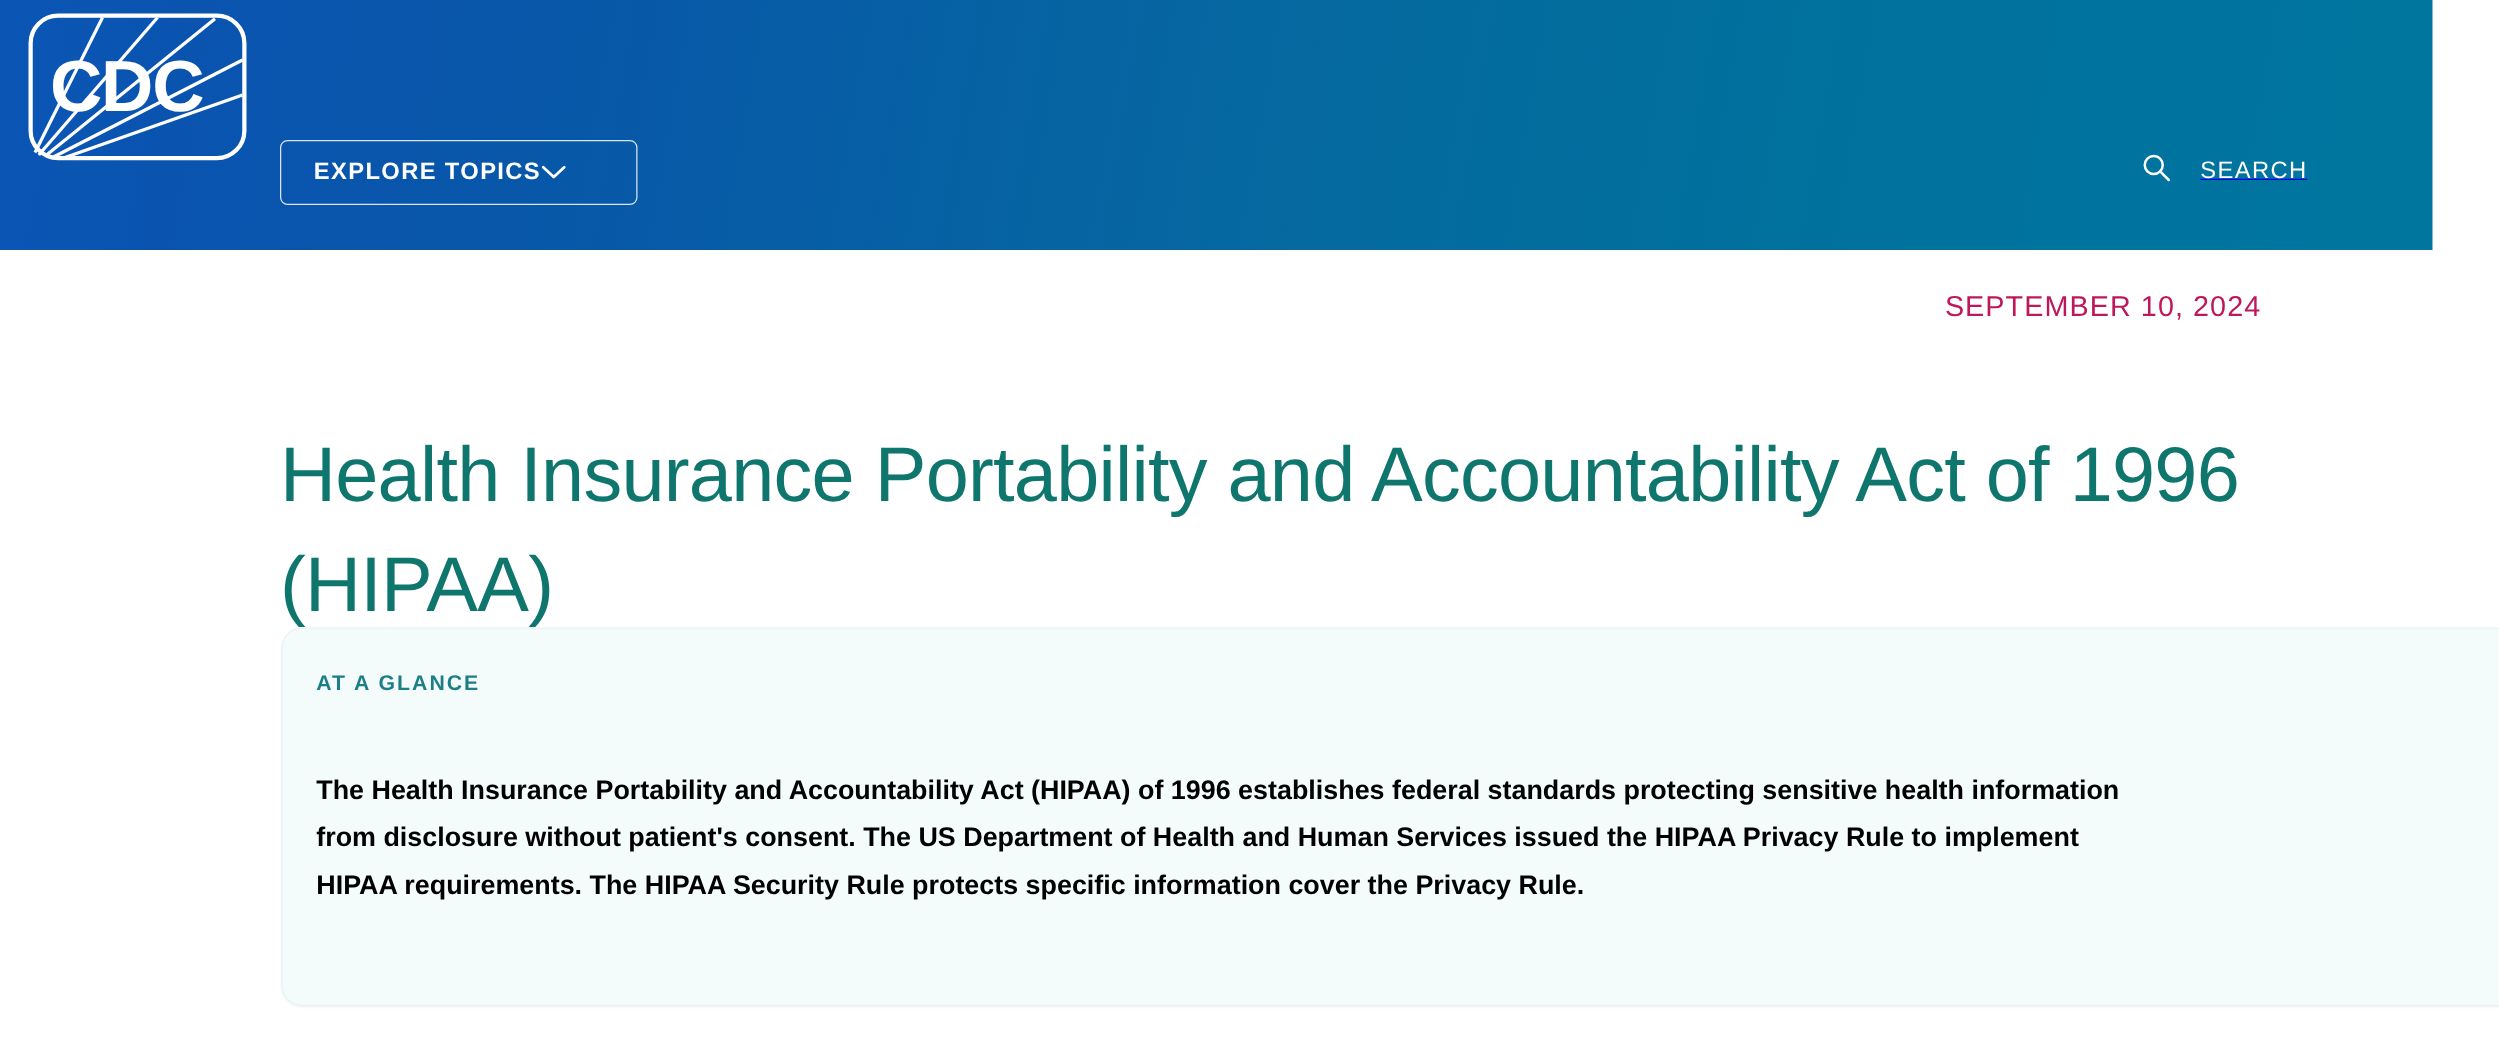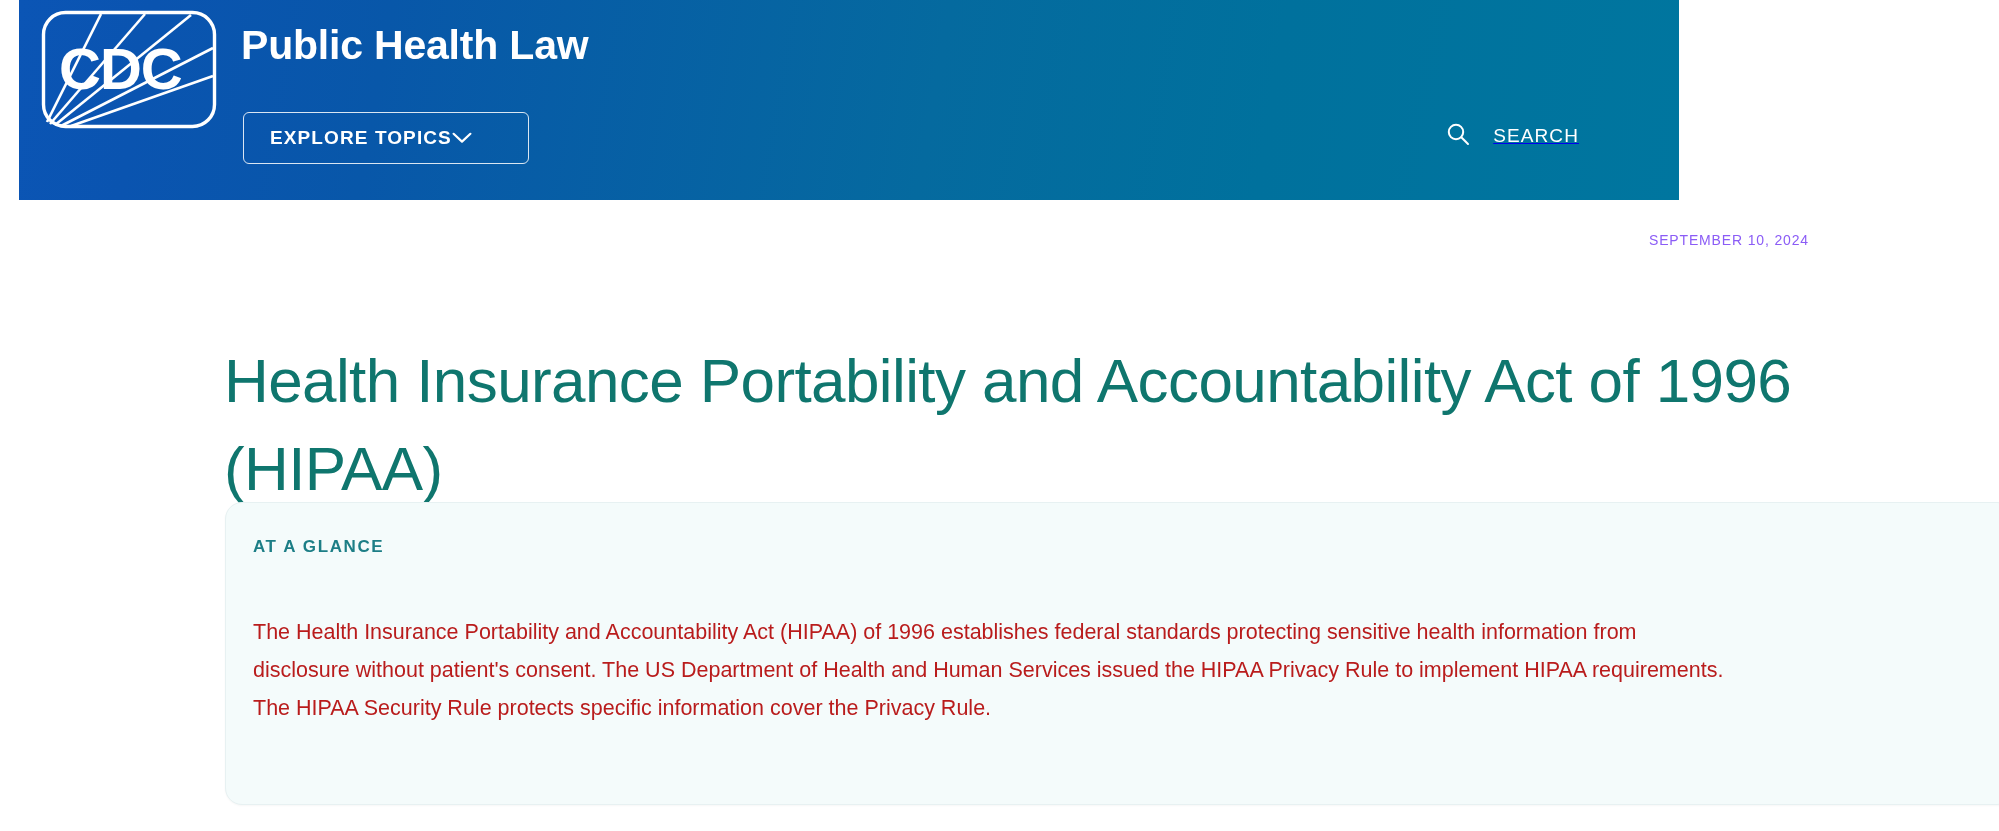--- a/index.html
+++ b/index.html
@@ -13,31 +13,30 @@
     height: 831px;
     overflow: hidden;
     background: #ffffff;
     font-family: "Liberation Sans", "DejaVu Sans", sans-serif;
     -webkit-font-smoothing: antialiased;
   }
 
   
   .site-header {
     position: relative;
-    width: 1660px;
+    width: 1946px;
     height: 200px;
     background: linear-gradient(100deg,
         #0b55b5 0%,
         #0a54b0 8%,
         #0857a9 22%,
         #056a9f 55%,
         #00719d 75%,
         #00769f 100%);
     overflow: hidden;
-    margin-left: 19px;
   }
 
   
   .cdc-logo {
     position: absolute;
     left: 22px;
     top: 10px;
     width: 176px;
     height: 119px;
   }
@@ -104,23 +103,23 @@
     width: 1999px;
     height: 631px;
     background: #ffffff;
   }
 
   .pub-date {
     position: absolute;
     right: 190px;
     top: 232px;
     margin-top: -200px;
-    font-size: 14px;
+    font-size: 23px;
     letter-spacing: 0.85px;
-    color: #8b5cf6;
+    color: #be185d;
     white-space: nowrap;
   }
 
   .page-title {
     position: absolute;
     left: 224px;
     top: 95px;
     width: 1600px;
     font-size: 62px;
     line-height: 88px;
@@ -149,22 +148,22 @@
     letter-spacing: 1.6px;
     color: #1c7e86;
   }
   .glance-text {
     position: absolute;
     left: 27px;
     top: 88px;
     width: 1480px;
     font-size: 21.5px;
     line-height: 38px;
-    color: #b91c1c;
-    font-weight: 400;
+    color: #000000;
+    font-weight: 700;
   }
 </style>
 </head>
 <body>
 
 <header class="site-header">
 
   <a class="cdc-logo" href="#">
     <span>
       <svg width="176" height="119" viewBox="0 0 176 119" xmlns="http://www.w3.org/2000/svg" aria-hidden="true">
@@ -179,21 +178,20 @@
           <line x1="30" y1="116" x2="172" y2="66"></line>
         </g>
 
         <g fill="#ffffff" font-family="Liberation Sans, sans-serif" font-size="58" font-weight="700">
           <text x="18" y="79" letter-spacing="-1">CDC</text>
         </g>
       </svg>
     </span>
   </a>
 
-  <div class="site-title">Public Health Law</div>
 
   <button class="explore-btn">
     <span class="label">EXPLORE TOPICS</span>
     <span class="chev">
       <svg width="20" height="12" viewBox="0 0 20 12" xmlns="http://www.w3.org/2000/svg" aria-hidden="true">
         <path d="M1.6 1.8 L10 9.6 L18.4 1.8" fill="none" stroke="#ffffff" stroke-width="2.2" stroke-linecap="round" stroke-linejoin="round"></path>
       </svg>
     </span>
   </button>
 

